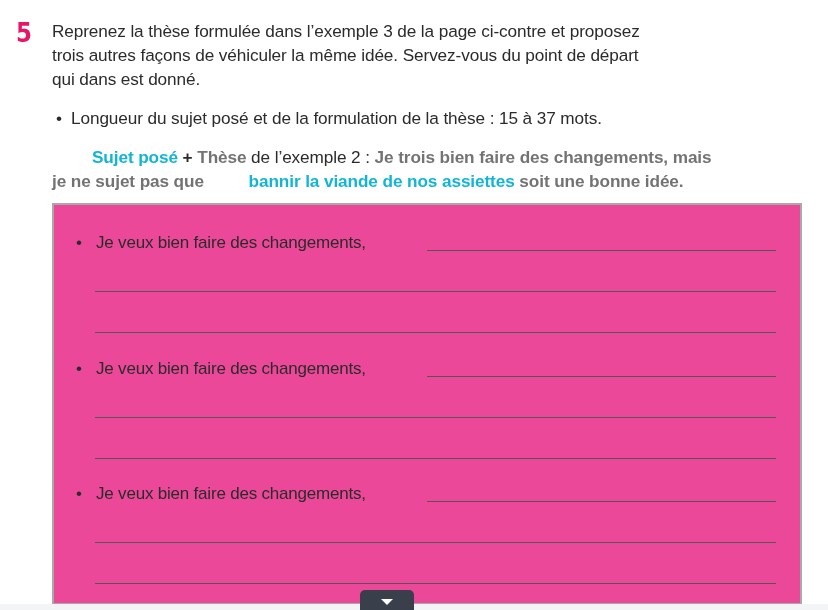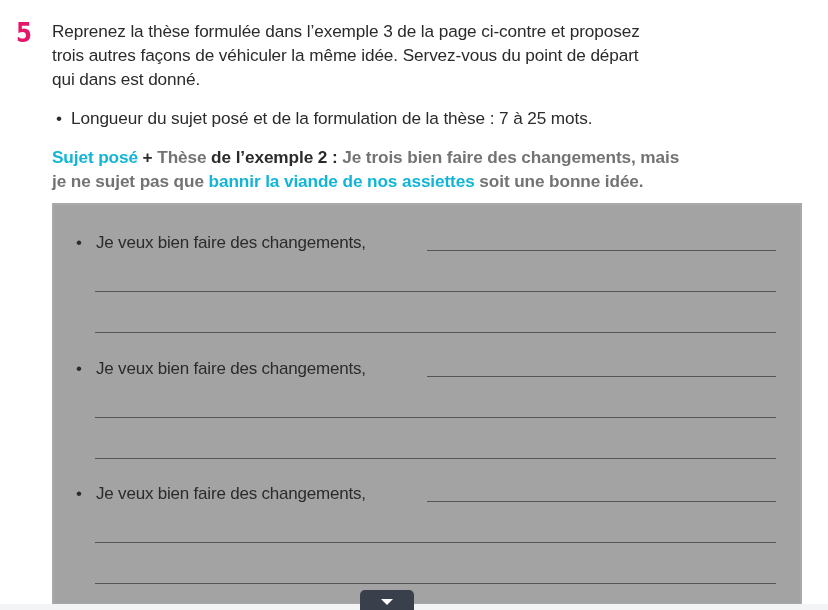--- a/index.html
+++ b/index.html
@@ -20,27 +20,27 @@
   }
   .constraint {
     position:absolute; left:56px; top:106px;
     font-size:17.2px; line-height:24px; letter-spacing:-0.1px;
   }
   .constraint .dot { display:inline-block; width:15px; }
   .example {
     position:absolute; left:52px; top:145px; width:760px;
     font-size:17.2px; line-height:24px; font-weight:bold; letter-spacing:-0.1px;
   }
-  .cyan { color:#12b5d6; }
+  .cyan { color:#12b5d6;margin-left:40px; }
   .green { color:#737373; }
-  .dark { color:#2b2b2b; font-weight:bold; }
+  .dark { color:#2b2b2b; font-weight:normal; }
   .plus { color:#2b2b2b; font-weight:bold; }
   .answer-box {
     position:absolute; left:52px; top:203px; width:746px; height:398px;
-    border:2px solid #a9a9a9; background:#a3a3a3;
+    border:2px solid #a9a9a9; background:#ec4899;
   }
   .row-label {
     position:absolute; left:22px; font-size:17px; line-height:22px; white-space:nowrap;
     letter-spacing:-0.2px;
   }
   .row-label .bul { display:inline-block; width:20px; }
   .first-line {
     position:absolute; height:0; border-top:1.5px solid #555;
   }
   .line {
@@ -64,21 +64,21 @@
 
 <div class="ex-num">5</div>
 
 <div class="instruction">
   <div>Reprenez la thèse formulée dans l’exemple 3 de la page ci-contre et proposez</div>
   <div>trois autres façons de véhiculer la même idée. Servez-vous du point de départ</div>
   <div>qui dans est donné.</div>
 </div>
 
 <div class="constraint">
-  <span class="dot">•</span><span>Longueur du sujet posé et de la formulation de la thèse : 7 à 25 mots.</span>
+  <span class="dot">•</span><span>Longueur du sujet posé et de la formulation de la thèse : 15 à 37 mots.</span>
 </div>
 
 <div class="example">
   <div>
     <span class="cyan">Sujet posé</span>
     <span class="plus">+</span>
     <span class="green">Thèse</span>
     <span class="dark">de l’exemple 2 :</span>
     <span class="green">Je trois bien faire des changements, mais</span>
   </div>

